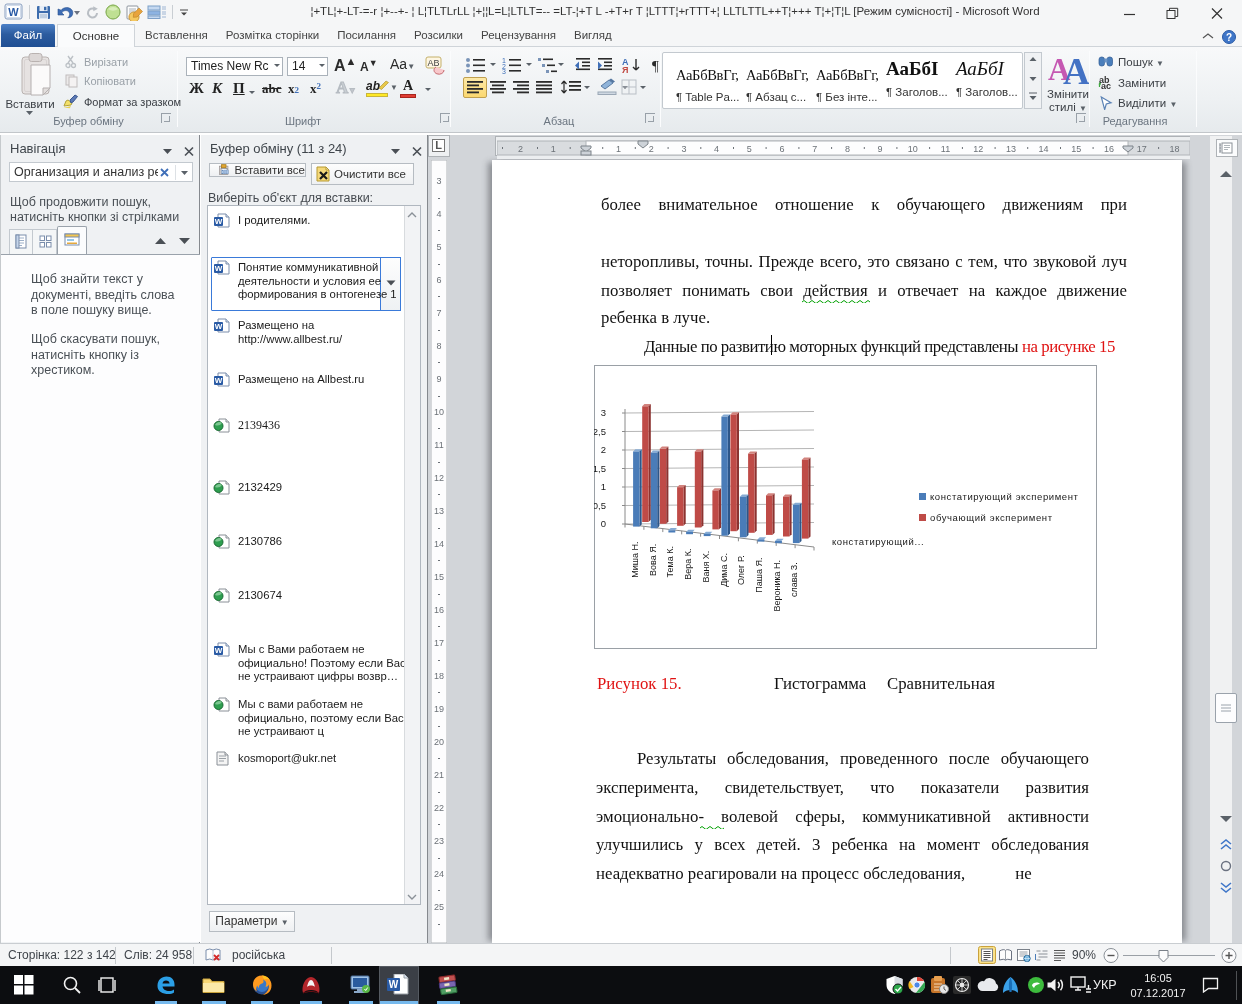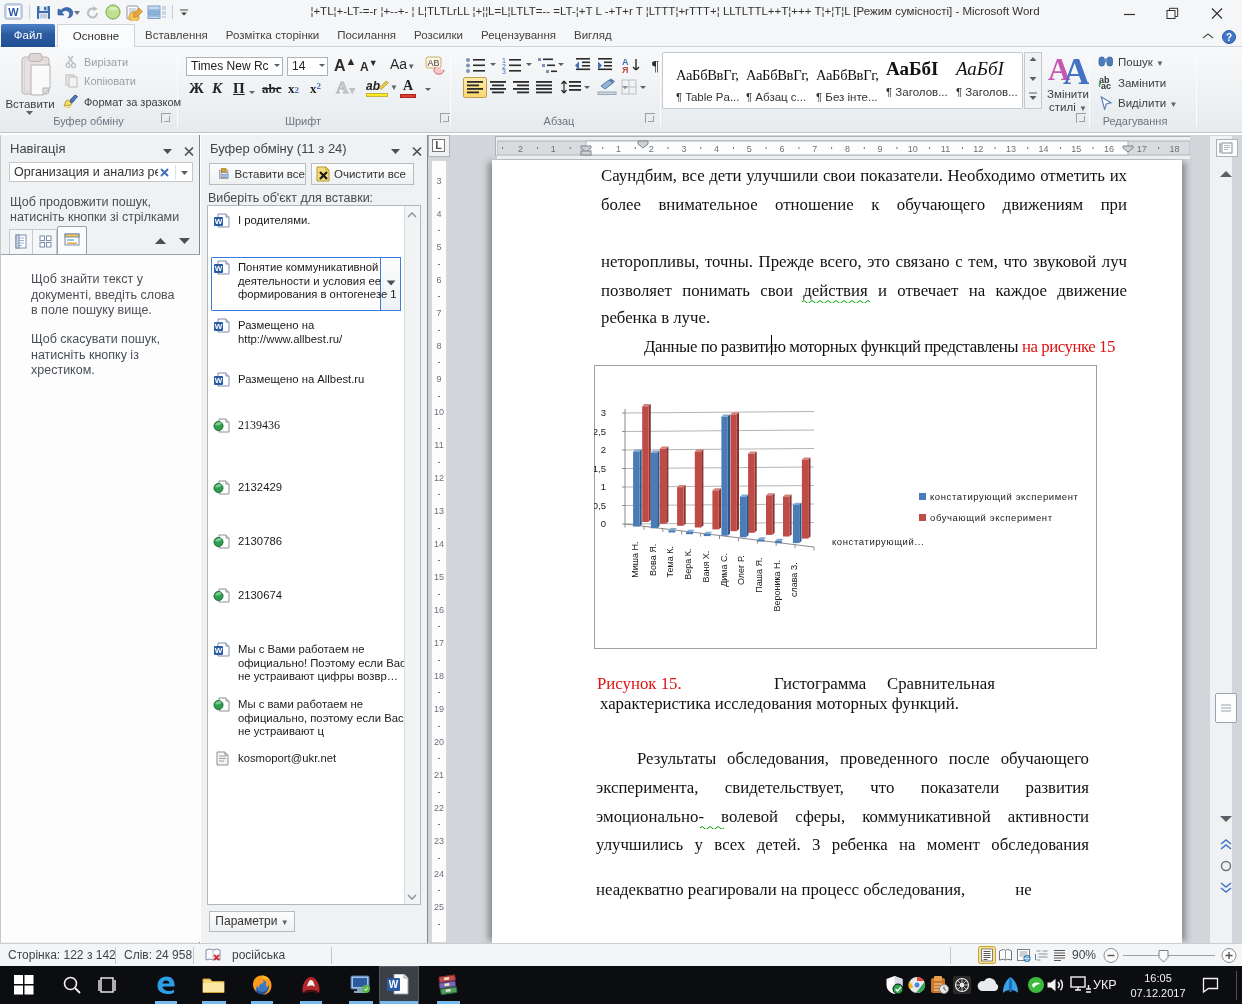--- a/index.html
+++ b/index.html
@@ -401,21 +401,21 @@
  <div class="abs" style="left:0px;top:119px;width:199px;height:688px;background:#fdfdfe;border-top:1px solid #9aa2ab;"></div>
  <div class="abs" style="left:30px;top:197px;width:150px;font-size:12.5px;color:#4a5056;line-height:15.5px;">Щоб скасувати пошук, натисніть кнопку із хрестиком.</div>
  <div class="abs" style="left:30px;top:137px;width:150px;font-size:12.5px;color:#4a5056;line-height:15.5px;">Щоб знайти текст у документі, введіть слова в поле пошуку вище.</div>
 </div>
 <div class="abs" id="clippane">
  <div class="abs panetitle" style="left:9px;top:6px;">Буфер обміну (11 з 24)</div>
  <svg class="abs" style="left:188px;top:11px;" width="36" height="12" viewBox="0 0 36 12">
       <path d="M2 3 l4.5 5 4.5-5z" fill="#4a4f55"></path>
       <path d="M24 1.5 l8 8 M32 1.5 l-8 8" stroke="#4a4f55" stroke-width="1.6"></path>
     </svg>
- <div class="abs" style="left:8px;top:28px;width:97px;height:22px;background:linear-gradient(#fdfdfd,#eef0f2);border:1px solid #b6bcc2;display:flex;align-items:center;white-space:nowrap;padding-left:6px;">
+ <div class="abs" style="left:8px;top:28px;width:97px;height:14px;background:linear-gradient(#fdfdfd,#eef0f2);border:1px solid #b6bcc2;display:flex;align-items:center;white-space:nowrap;padding-left:6px;">
   <svg width="19" height="18" viewBox="0 0 19 18" style="margin-left:2px;">
         <rect x="2" y="4" width="11" height="11" fill="#e9e6e6" stroke="#9a9494"></rect>
         <rect x="4.5" y="2" width="6" height="4" fill="#e0a52f" stroke="#a87a18"></rect>
         <rect x="4" y="7" width="8" height="7" fill="#fff" stroke="#888"></rect>
         <g fill="#aac6e8" stroke="#6a8cba" stroke-width=".5">
           <rect x="5" y="9" width="2.5" height="5"></rect>
           <rect x="8" y="9" width="2.5" height="5"></rect>
           <rect x="11" y="9" width="2.5" height="5"></rect>
         </g>
       </svg>
@@ -761,35 +761,33 @@
     <text x="167.9" y="192.6" font-size="9" fill="#1a1a1a" font-family="Liberation Sans" transform="rotate(-90 167.9 192.6)" text-anchor="end">Паша  Я.</text>
     <text x="185.6" y="194.9" font-size="9" fill="#1a1a1a" font-family="Liberation Sans" transform="rotate(-90 185.6 194.9)" text-anchor="end">Вероника  Н.</text>
     <text x="203.3" y="197.2" font-size="9" fill="#1a1a1a" font-family="Liberation Sans" transform="rotate(-90 203.3 197.2)" text-anchor="end">слава  З.</text>
     <rect x="325" y="128" width="7" height="7" fill="#4a7cb8"></rect>
     <text x="336" y="135" font-size="9.5" letter-spacing="0.6" fill="#1a1a1a" font-family="Liberation Sans">констатирующий  эксперимент</text>
     <rect x="325" y="149" width="7" height="7" fill="#bf4b47"></rect>
     <text x="336" y="156" font-size="9.5" letter-spacing="0.6" fill="#1a1a1a" font-family="Liberation Sans">обучающий  эксперимент</text>
     <text x="238" y="180" font-size="9.5" letter-spacing="0.6" fill="#1a1a1a" font-family="Liberation Sans">констатирующий...</text>
   </svg>
 <div class="abs" id="doctext" style="left:0;top:0;width:1242px;height:1004px;pointer-events:none;">
-<div style="font-family:'Liberation Serif',serif;font-size:16.8px;color:#111;position:absolute;text-align:justify;text-align-last:justify;left:601px;top:166.0px;width:526px;">Саундбим, все дети улучшили свои показатели. Необходимо отметить  их</div>
 <div style="font-family:'Liberation Serif',serif;font-size:16.8px;color:#111;position:absolute;text-align:justify;text-align-last:justify;left:601px;top:195.0px;width:526px;">более  внимательное  отношение  к  обучающего  движениям  при</div>
 <div style="font-family:'Liberation Serif',serif;font-size:16.8px;color:#111;position:absolute;text-align:justify;text-align-last:justify;left:601px;top:251.5px;width:526px;">неторопливы, точны. Прежде всего, это связано с тем, что звуковой луч</div>
 <div style="font-family:'Liberation Serif',serif;font-size:16.8px;color:#111;position:absolute;text-align:justify;text-align-last:justify;left:601px;top:281.0px;width:526px;">позволяет  понимать  свои  действия  и  отвечает  на  каждое  движение</div>
 <div style="font-family:'Liberation Serif',serif;font-size:16.8px;color:#111;position:absolute;white-space:nowrap;left:601px;top:308.4px;">ребенка в луче.</div>
 <div style="font-family:'Liberation Serif',serif;font-size:16.8px;color:#111;position:absolute;white-space:nowrap;left:644px;top:336.5px;letter-spacing:-0.45px;">Данные по развити<span id="caret"></span>ю моторных функций представлены <span style="color:#e01212;">на рисунке 15</span></div>
 <div style="font-family:'Liberation Serif',serif;font-size:16.8px;color:#111;position:absolute;white-space:nowrap;left:597px;top:674px;color:#e01212;">Рисунок 15.</div>
 <div style="font-family:'Liberation Serif',serif;font-size:16.8px;color:#111;position:absolute;white-space:nowrap;left:774px;top:674px;">Гистограмма</div>
 <div style="font-family:'Liberation Serif',serif;font-size:16.8px;color:#111;position:absolute;white-space:nowrap;left:887px;top:674px;">Сравнительная</div>
-<div style="font-family:'Liberation Serif',serif;font-size:16.8px;color:#111;position:absolute;white-space:nowrap;left:600px;top:694px;">характеристика исследования моторных функций.</div>
 <div style="font-family:'Liberation Serif',serif;font-size:16.8px;color:#111;position:absolute;text-align:justify;text-align-last:justify;left:596px;top:749.3px;width:493px;text-indent:41px;">Результаты  обследования,  проведенного  после  обучающего</div>
 <div style="font-family:'Liberation Serif',serif;font-size:16.8px;color:#111;position:absolute;text-align:justify;text-align-last:justify;left:596px;top:777.9px;width:493px;text-indent:0px;">эксперимента,  свидетельствует,  что  показатели  развития</div>
 <div style="font-family:'Liberation Serif',serif;font-size:16.8px;color:#111;position:absolute;text-align:justify;text-align-last:justify;left:596px;top:806.5px;width:493px;text-indent:0px;">эмоционально-  волевой  сферы,  коммуникативной  активности</div>
 <div style="font-family:'Liberation Serif',serif;font-size:16.8px;color:#111;position:absolute;text-align:justify;text-align-last:justify;left:596px;top:835.1px;width:493px;text-indent:0px;">улучшились  у  всех  детей.  3  ребенка  на  момент  обследования</div>
-<div style="font-family:'Liberation Serif',serif;font-size:16.8px;color:#111;position:absolute;white-space:nowrap;left:596px;top:863.7px;margin-top:16px;">неадекватно  реагировали  на  процесс  обследования, <span style="padding-left:46px;">не</span></div>
+<div style="font-family:'Liberation Serif',serif;font-size:16.8px;color:#111;position:absolute;white-space:nowrap;left:596px;top:863.7px;">неадекватно  реагировали  на  процесс  обследования, <span style="padding-left:46px;">не</span></div>
 <svg style="position:absolute;left:802px;top:299px;" width="70" height="4" viewBox="0 0 70 4">
       <path d="M0 3 q2 -3 4 0 q2 3 4 0 q2 -3 4 0 q2 3 4 0 q2 -3 4 0 q2 3 4 0 q2 -3 4 0 q2 3 4 0 q2 -3 4 0 q2 3 4 0 q2 -3 4 0 q2 3 4 0 q2 -3 4 0 q2 3 4 0 q2 -3 4 0 q2 3 4 0 q2 -3 4 0" fill="none" stroke="#00a000" stroke-width="1"></path>
     </svg>
 <svg style="position:absolute;left:700px;top:824.5px;" width="24" height="4" viewBox="0 0 24 4">
       <path d="M0 3 q2 -3 4 0 q2 3 4 0 q2 -3 4 0 q2 3 4 0 q2 -3 4 0 q2 3 4 0" fill="none" stroke="#00a000" stroke-width="1"></path>
     </svg>
 <div style="position:absolute;left:771px;top:335px;width:1px;height:20px;background:#000;"></div>
 </div>
 <div class="abs" id="statusbar">
     <div style="position:absolute;left:8px;top:4px;">Сторінка: 122 з 142</div>

